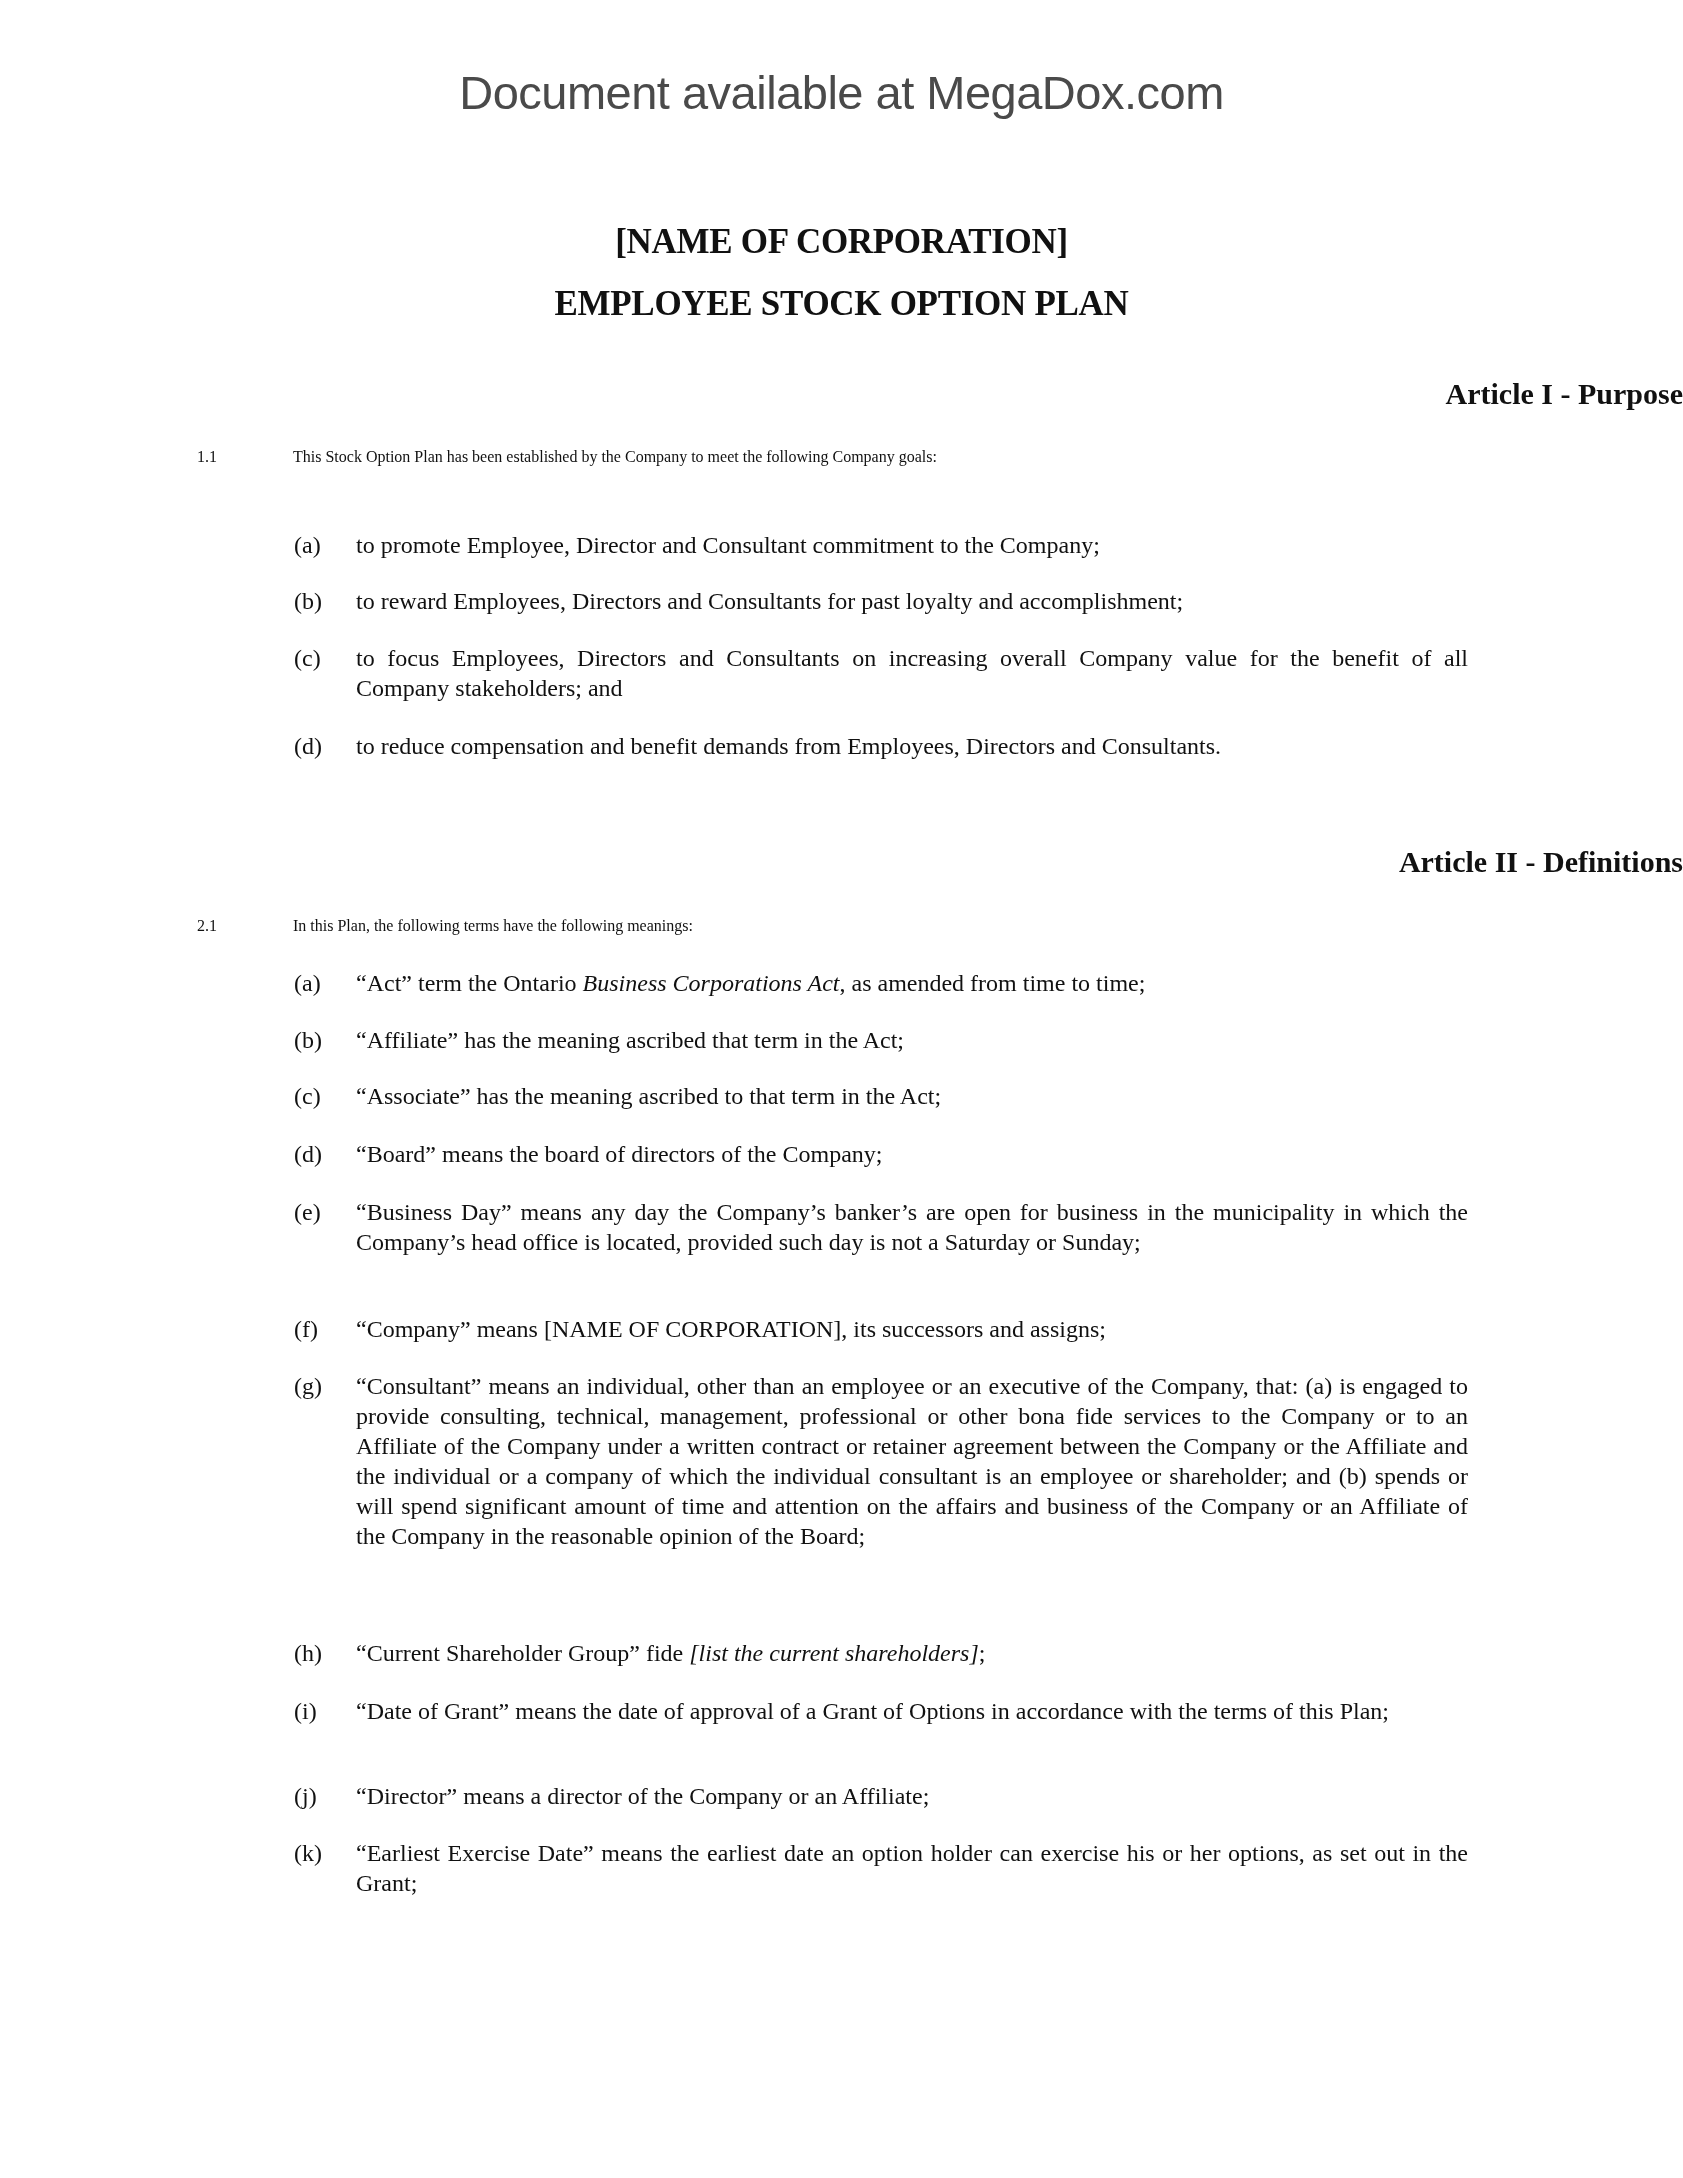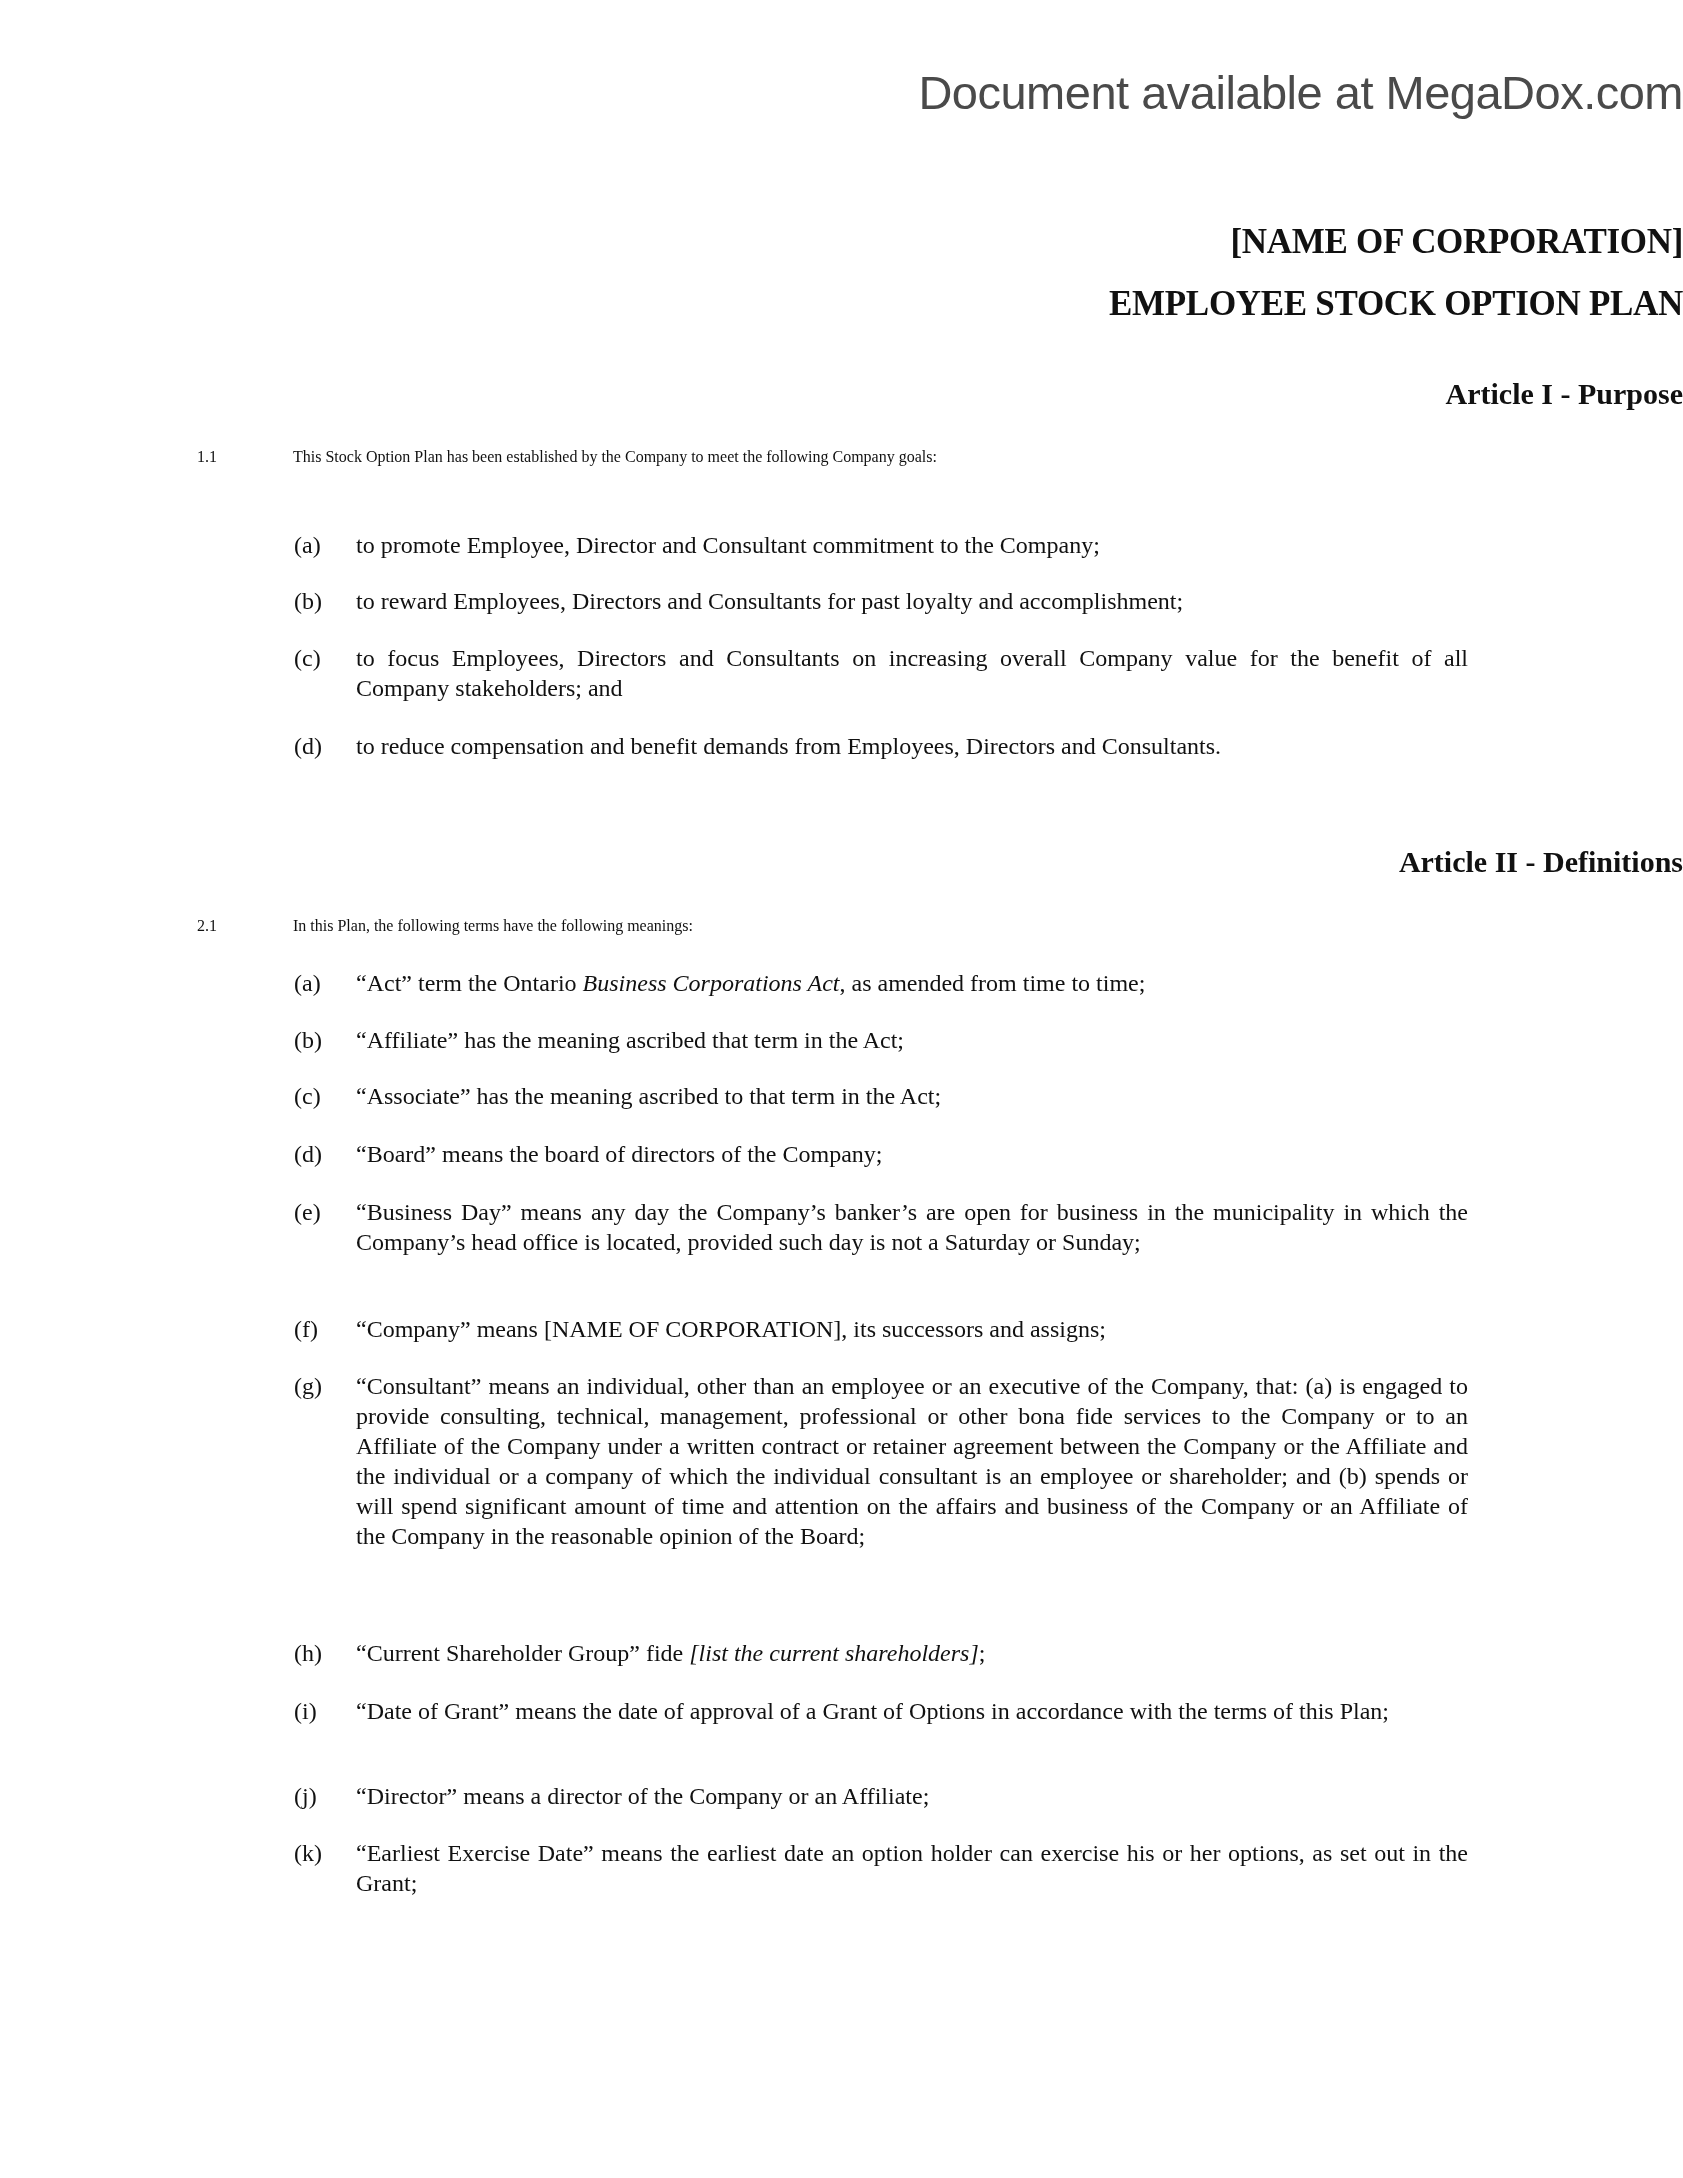--- a/index.html
+++ b/index.html
@@ -1,18 +1,18 @@
 <!DOCTYPE html>
 <html><head>
 <meta charset="utf-8">
 <style>
   html, body { margin:0; padding:0; background:#ffffff; }
   body { width:1683px; height:2178px; position:relative; overflow:hidden; font-family:"Liberation Serif", serif; color:#111; }
-  .banner { position:absolute; top:65px; left:0; width:1683px; text-align:right; font-family:"Liberation Sans", sans-serif; font-size:47px; color:#4a4a4a; letter-spacing:-0.5px; }
-  .title { position:absolute; left:0; width:1683px; text-align:right; font-weight:bold; font-size:35px; letter-spacing:-0.3px; }
+  .banner { position:absolute; top:65px; left:0; width:1683px; text-align:center; font-family:"Liberation Sans", sans-serif; font-size:47px; color:#4a4a4a; letter-spacing:-0.5px; }
+  .title { position:absolute; left:0; width:1683px; text-align:center; font-weight:bold; font-size:35px; letter-spacing:-0.3px; }
   .article { position:absolute; left:0; width:1683px; text-align:right; font-weight:bold; font-size:30px; }
   .para { position:absolute; left:197px; width:1271px; font-size:16px; line-height:30px; text-align:justify; }
   .para .num { display:inline-block; width:96px; }
   .item { position:absolute; left:294px; width:1174px; font-size:24px; line-height:30px; }
   .item .lbl { position:absolute; left:0; top:0; }
   .item .txt { margin-left:62px; text-align:justify; text-align-last:left; }
   i { }
 </style>
 </head>
 <body>

